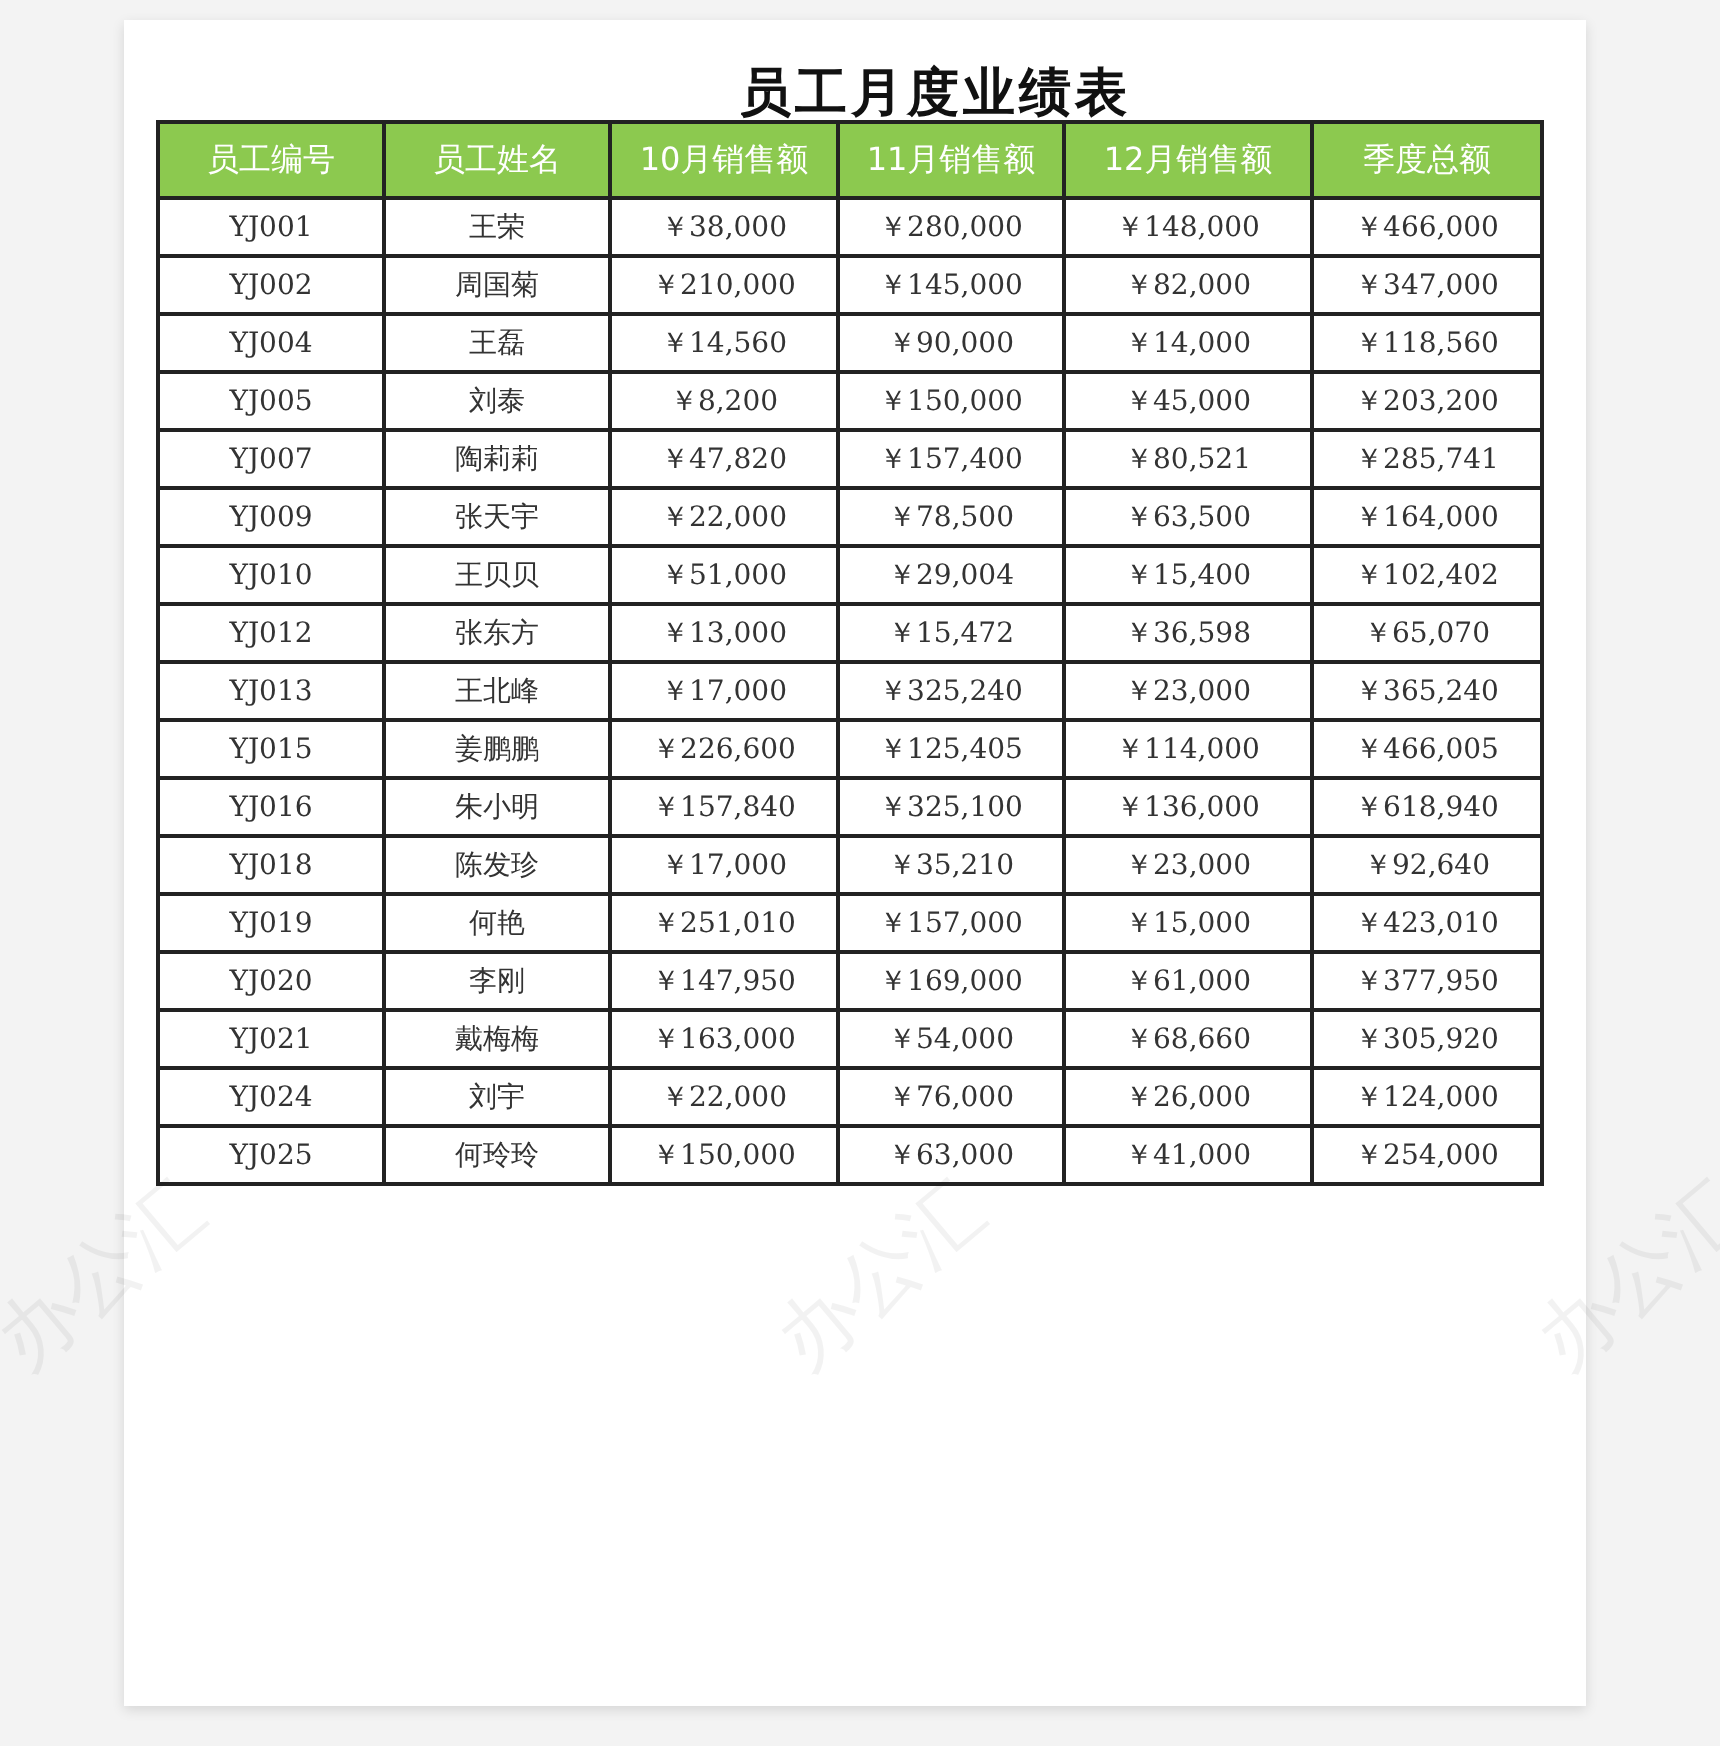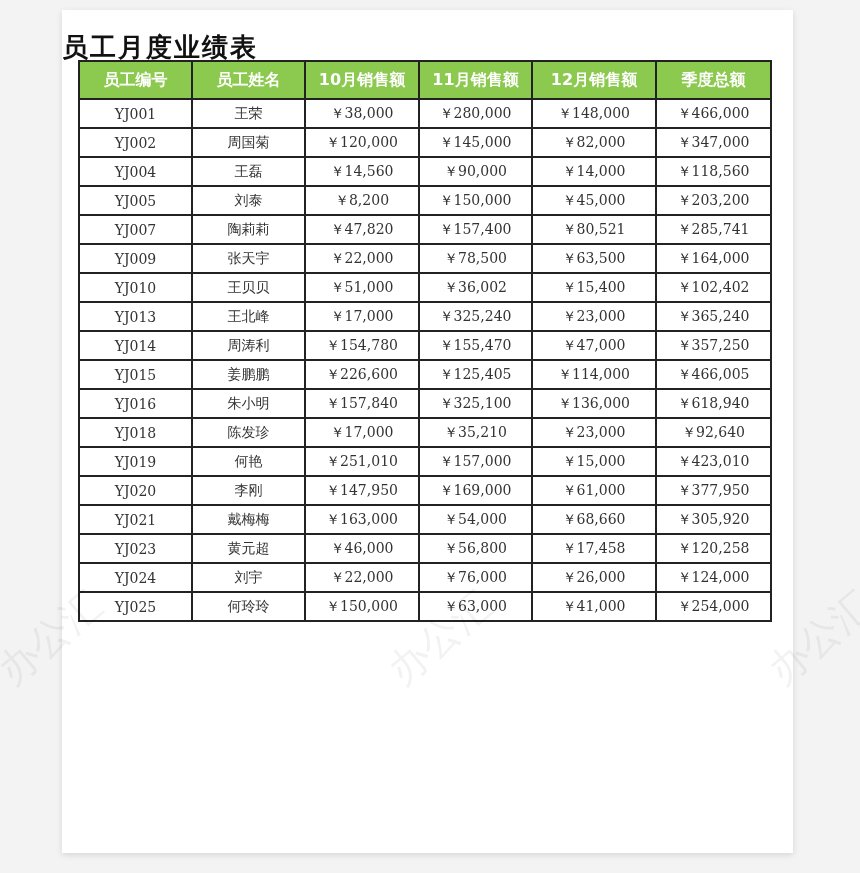--- a/index.html
+++ b/index.html
@@ -8,35 +8,36 @@
     position: relative; overflow: hidden;
     font-family: "DejaVu Serif", "Liberation Serif", serif;
   }
   .page {
     position: absolute; left: 62px; top: 10px; width: 731px; height: 843px;
     background: #ffffff;
     box-shadow: 0 2px 6px rgba(0,0,0,0.12);
   }
   .title {
     position: absolute; left: 0; top: 24px; width: 100%;
-    font-size: 26px; font-weight: bold; color: #111;
+    text-align: center; font-size: 26px; font-weight: bold; color: #111;
     letter-spacing: 2px; line-height: 26px;
     font-family: "DejaVu Serif", serif;
+    padding-left: 40px;
   }
   table {
     position: absolute; left: 16px; top: 50px;
     border-collapse: collapse; table-layout: fixed; width: 692px;
   }
   th, td {
     border: 2px solid #222; text-align: center; padding: 0;
     white-space: nowrap; overflow: hidden;
   }
   th {
     background: #8cc94f; color: #ffffff; height: 36px;
-    font-family: "DejaVu Sans", sans-serif; font-weight: bold; font-size: 16px;
+    font-family: "DejaVu Sans", sans-serif; font-weight: normal; font-size: 16px;
   }
   td {
     height: 27px; font-size: 14px; color: #333;
     font-family: "DejaVu Serif", "Liberation Serif", serif;
   }
   col.c1 { width: 113px; } col.c2 { width: 113px; } col.c3 { width: 114px; }
   col.c4 { width: 113px; } col.c5 { width: 124px; } col.c6 { width: 115px; }
   .wm {
     position: absolute; color: rgba(0,0,0,0.05); font-size: 40px;
     transform: rotate(-40deg); font-family: "DejaVu Sans", sans-serif;
@@ -72,21 +73,21 @@
           <td>YJ001</td>
           <td>王荣</td>
           <td>￥38,000</td>
           <td>￥280,000</td>
           <td>￥148,000</td>
           <td>￥466,000</td>
         </tr>
         <tr>
           <td>YJ002</td>
           <td>周国菊</td>
-          <td>￥120,000</td>
+          <td>￥210,000</td>
           <td>￥145,000</td>
           <td>￥82,000</td>
           <td>￥347,000</td>
         </tr>
         <tr>
           <td>YJ004</td>
           <td>王磊</td>
           <td>￥14,560</td>
           <td>￥90,000</td>
           <td>￥14,000</td>
@@ -113,41 +114,41 @@
           <td>张天宇</td>
           <td>￥22,000</td>
           <td>￥78,500</td>
           <td>￥63,500</td>
           <td>￥164,000</td>
         </tr>
         <tr>
           <td>YJ010</td>
           <td>王贝贝</td>
           <td>￥51,000</td>
-          <td>￥36,002</td>
+          <td>￥29,004</td>
           <td>￥15,400</td>
           <td>￥102,402</td>
+        </tr>
+        <tr>
+          <td>YJ012</td>
+          <td>张东方</td>
+          <td>￥13,000</td>
+          <td>￥15,472</td>
+          <td>￥36,598</td>
+          <td>￥65,070</td>
         </tr>
         <tr>
           <td>YJ013</td>
           <td>王北峰</td>
           <td>￥17,000</td>
           <td>￥325,240</td>
           <td>￥23,000</td>
           <td>￥365,240</td>
         </tr>
         <tr>
-          <td>YJ014</td>
-          <td>周涛利</td>
-          <td>￥154,780</td>
-          <td>￥155,470</td>
-          <td>￥47,000</td>
-          <td>￥357,250</td>
-        </tr>
-        <tr>
           <td>YJ015</td>
           <td>姜鹏鹏</td>
           <td>￥226,600</td>
           <td>￥125,405</td>
           <td>￥114,000</td>
           <td>￥466,005</td>
         </tr>
         <tr>
           <td>YJ016</td>
           <td>朱小明</td>
@@ -180,28 +181,20 @@
           <td>￥61,000</td>
           <td>￥377,950</td>
         </tr>
         <tr>
           <td>YJ021</td>
           <td>戴梅梅</td>
           <td>￥163,000</td>
           <td>￥54,000</td>
           <td>￥68,660</td>
           <td>￥305,920</td>
-        </tr>
-        <tr>
-          <td>YJ023</td>
-          <td>黄元超</td>
-          <td>￥46,000</td>
-          <td>￥56,800</td>
-          <td>￥17,458</td>
-          <td>￥120,258</td>
         </tr>
         <tr>
           <td>YJ024</td>
           <td>刘宇</td>
           <td>￥22,000</td>
           <td>￥76,000</td>
           <td>￥26,000</td>
           <td>￥124,000</td>
         </tr>
         <tr>

